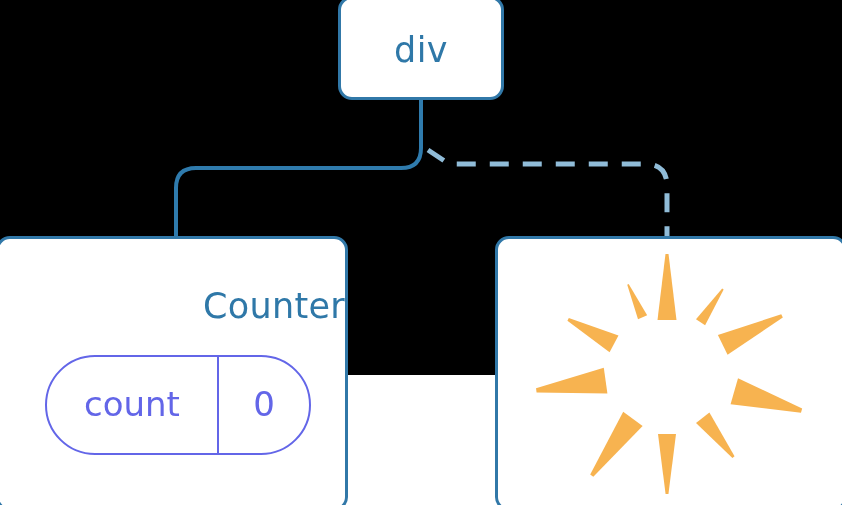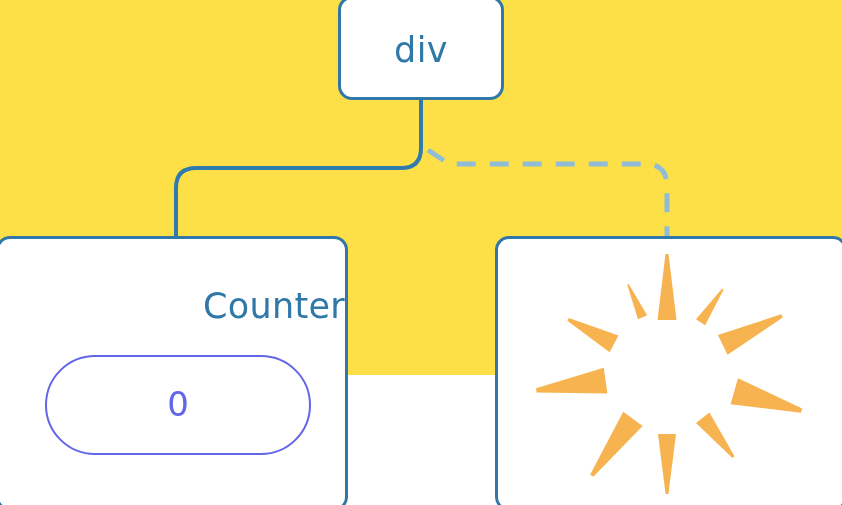--- a/index.html
+++ b/index.html
@@ -10,21 +10,21 @@
   body {
     width: 842px;
     height: 505px;
     overflow: hidden;
     font-family: "DejaVu Sans", "Liberation Sans", sans-serif;
   }
   #stage {
     position: relative;
     width: 842px;
     height: 375px;
-    background: #fde047;
+    background: #000000;
   }
   #wires {
     position: absolute;
     left: 0;
     top: 0;
     width: 842px;
     height: 505px;
     pointer-events: none;
   }
   .node-card {
@@ -132,20 +132,23 @@
 
   <div class="node-card" id="node-div">
     <span class="node-title">div</span>
   </div>
 
   <div class="node-card" id="node-counter">
     <span class="node-title">Counter</span>
   </div>
 
   <div id="state-pill">
+    <div class="pill-key">
+      <span class="pill-text">count</span>
+    </div>
     <div class="pill-val">
       <span class="pill-text">0</span>
     </div>
   </div>
 
   <div class="node-card" id="node-sparkle"></div>
 
   <svg id="sparkle-burst" viewBox="0 0 352 275">
     <g id="sparkle-rays" fill="#f7b350">
         <polygon points="181.50,84.00 173.52,18.00 170.48,18.00 162.50,84.00"></polygon>

